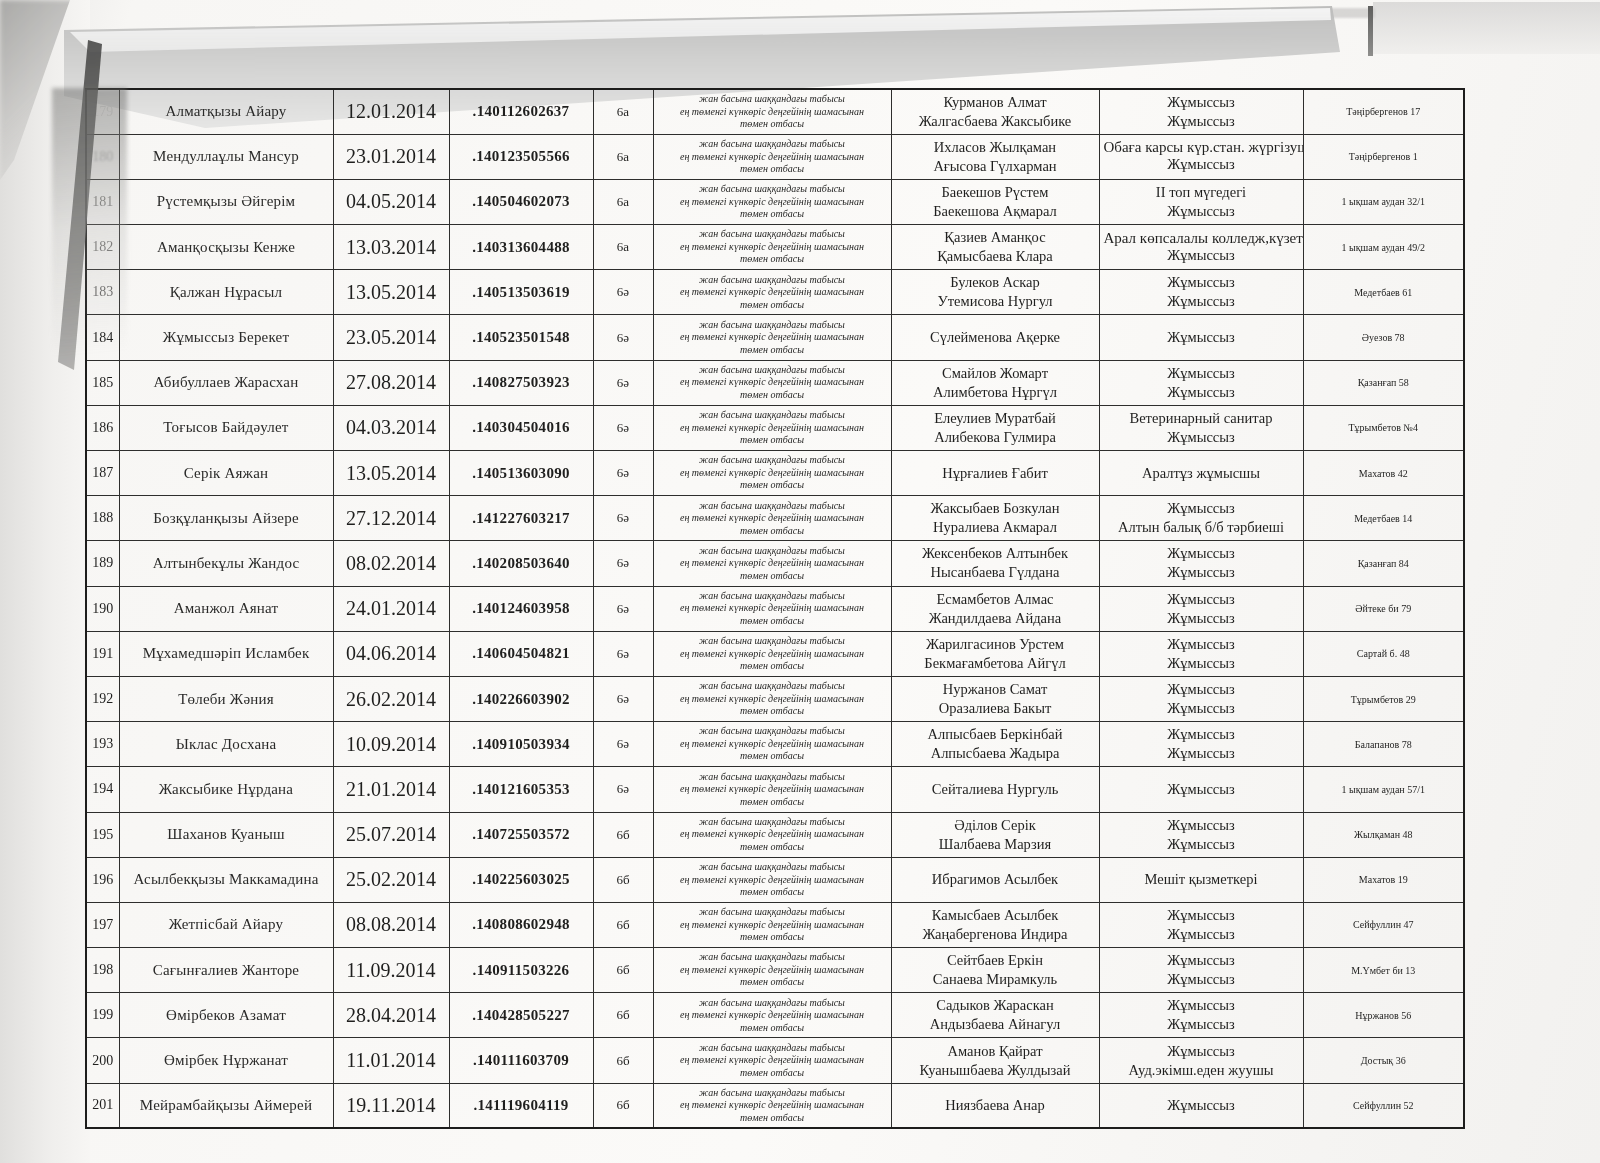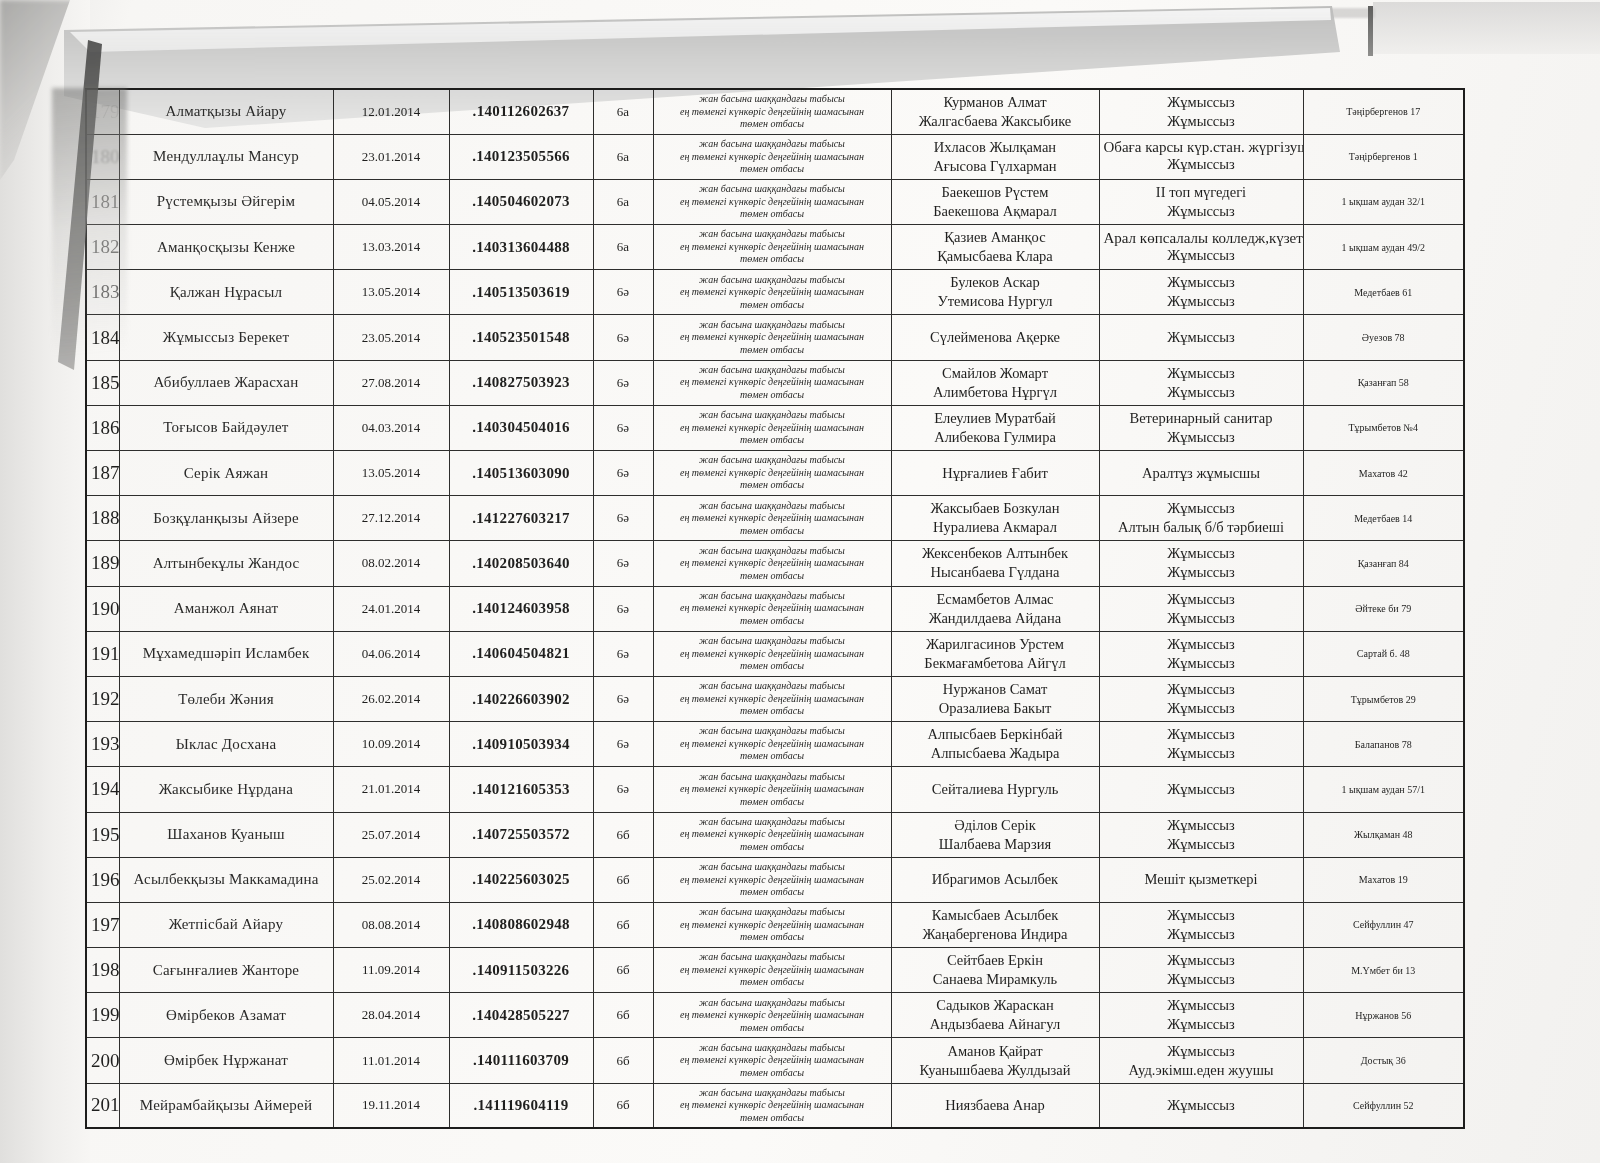--- a/index.html
+++ b/index.html
@@ -69,23 +69,23 @@
     border-collapse:collapse;table-layout:fixed;
     border:2px solid #1d1d1c;
   }
   table.register tr{height:45.2px;}
   table.register td{
     border:1.3px solid #2e2e2d;
     padding:1px 4px;
     text-align:center;vertical-align:middle;
     color:#1f1f1e;overflow:hidden;white-space:nowrap;
   }
-  td.c-no{font-size:19px;color:#3a3a38;}
+  td.c-no{font-size:14px;color:#3a3a38;}
   td.c-name{text-align:left;padding-left:9px;font-size:15px;letter-spacing:.2px;}
-  td.c-date{font-size:13px;}
+  td.c-date{font-size:20px;}
   td.c-id{font-size:15px;letter-spacing:.3px;font-weight:bold;}
   td.c-grade{font-size:13px;}
   td.c-reason{font-size:10px;line-height:12.5px;color:#242423;font-style:italic;}
   td.c-parents{font-size:14.5px;line-height:19px;}
   td.c-status{font-size:14.5px;line-height:19px;}
   td.c-status .small-line{font-size:15px;line-height:16px;}
   td.c-addr{font-size:10px;}
   
   table.register tr:nth-child(1) td.c-no{opacity:.1;}
   table.register tr:nth-child(2) td.c-no{opacity:.3;filter:blur(1px);}

